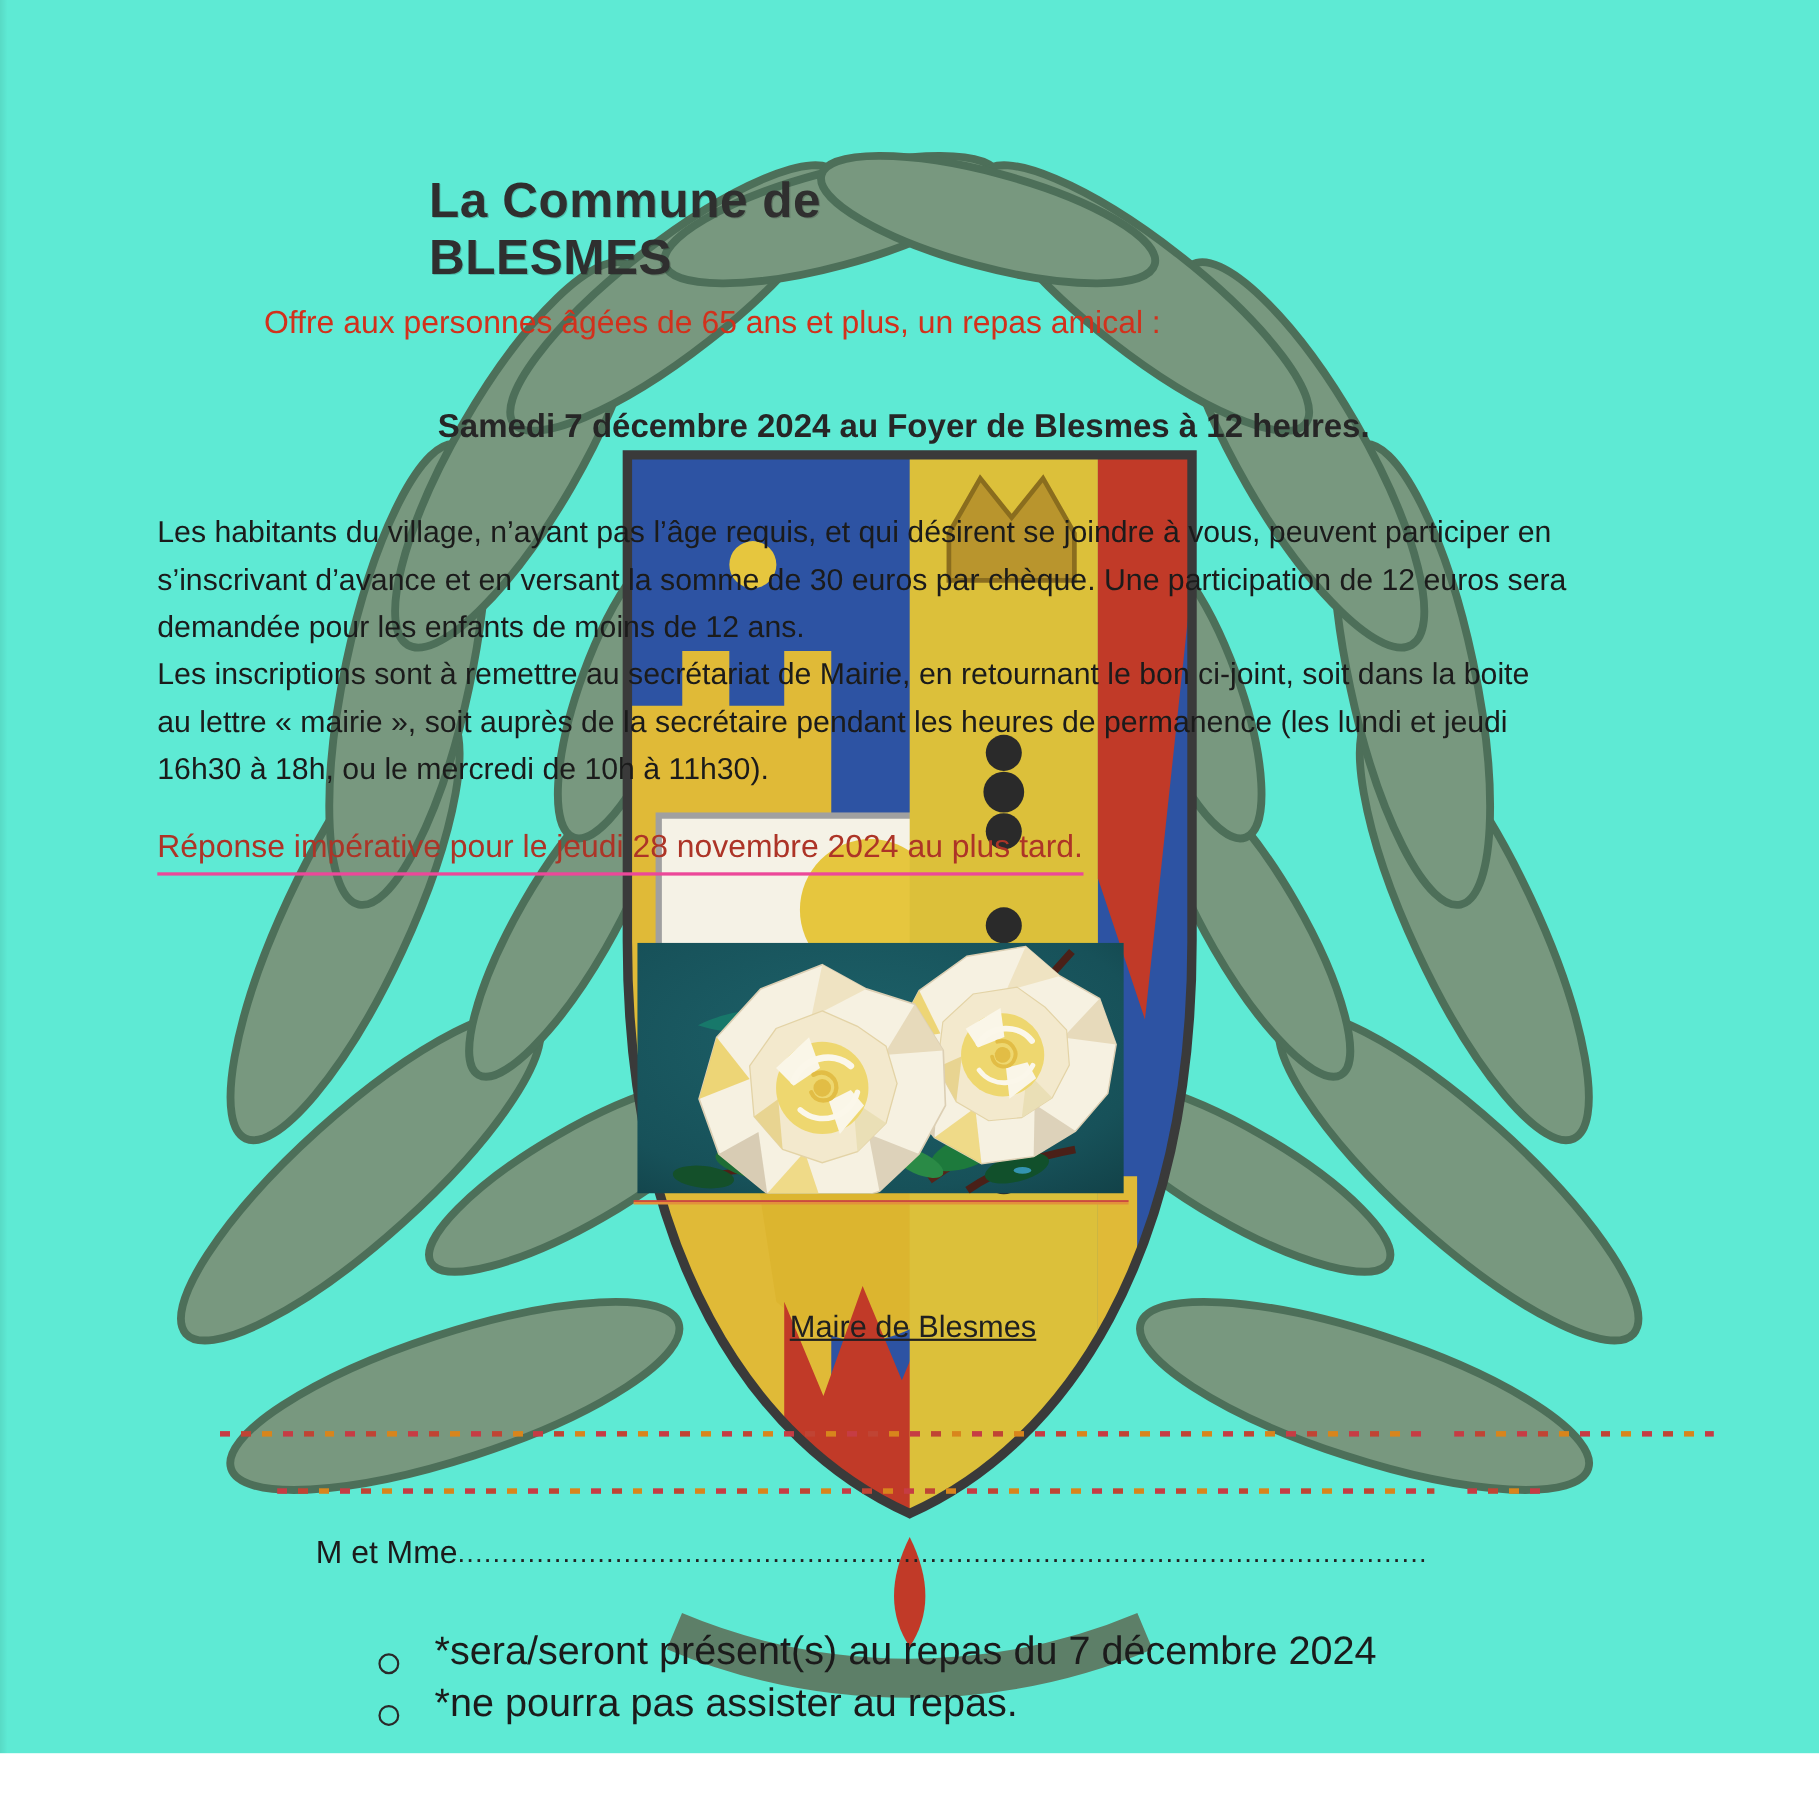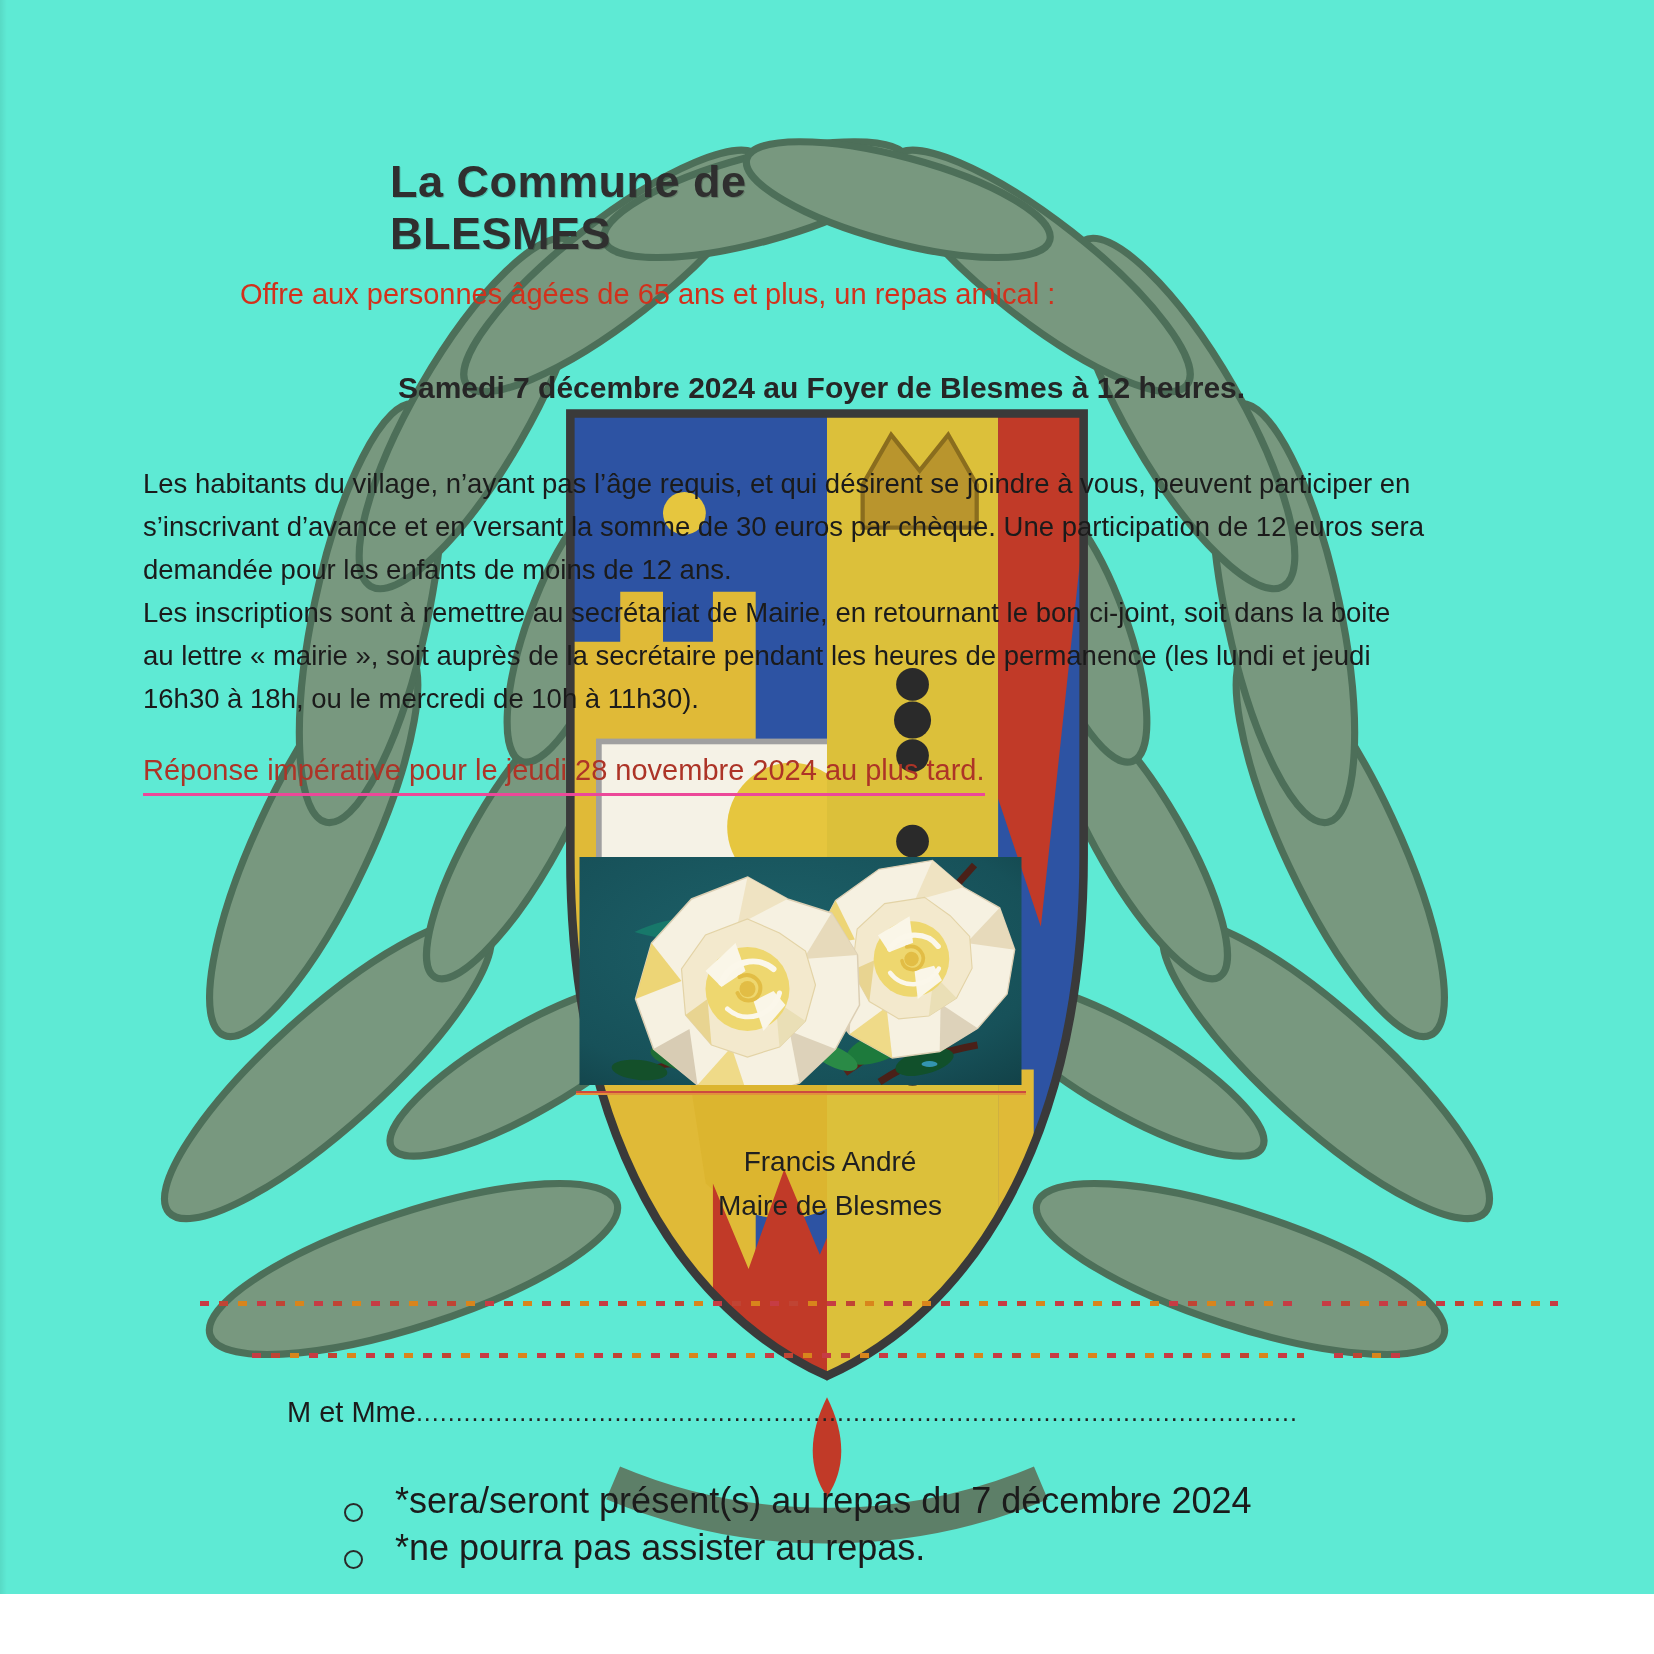--- a/index.html
+++ b/index.html
@@ -202,22 +202,21 @@
     <ellipse cx="350" cy="207" rx="8" ry="3" fill="#3aa0c8" opacity="0.85"></ellipse>
     <path d="M130,215 C110,205 85,205 55,216" stroke="#4f2016" stroke-width="5" fill="none"></path>
     <ellipse cx="105" cy="202" rx="35" ry="12" transform="rotate(14 105 202)" fill="#1e6d35"></ellipse>
     <ellipse cx="60" cy="213" rx="28" ry="10" transform="rotate(6 60 213)" fill="#14502a"></ellipse>
     <polygon points="230,90 285,68 305,122 252,142" fill="#efe9d8"></polygon>
     <use href="#rose" transform="translate(332,102) scale(0.9) rotate(12)"></use>
     <use href="#rose" transform="translate(168,132)"></use>
   </svg>
   <div class="roses-underline"></div>
 
-  <div class="sig sig-name" style="position:absolute;">Francis André</div>
-  <div class="sig sig-role" style="position:absolute;">Maire de Blesmes</div>
+  <div class="sig sig-role" style="position:absolute;text-decoration:underline;">Maire de Blesmes</div>
 
   <div class="dash d1a"></div>
   <div class="dash d1b"></div>
   <div class="dash d2a"></div>
   <div class="dash d2b"></div>
 
   <div class="name-line">
     <span class="label">M et Mme</span>
     <span class="dots">......................................................................................................................................</span>
   </div>

